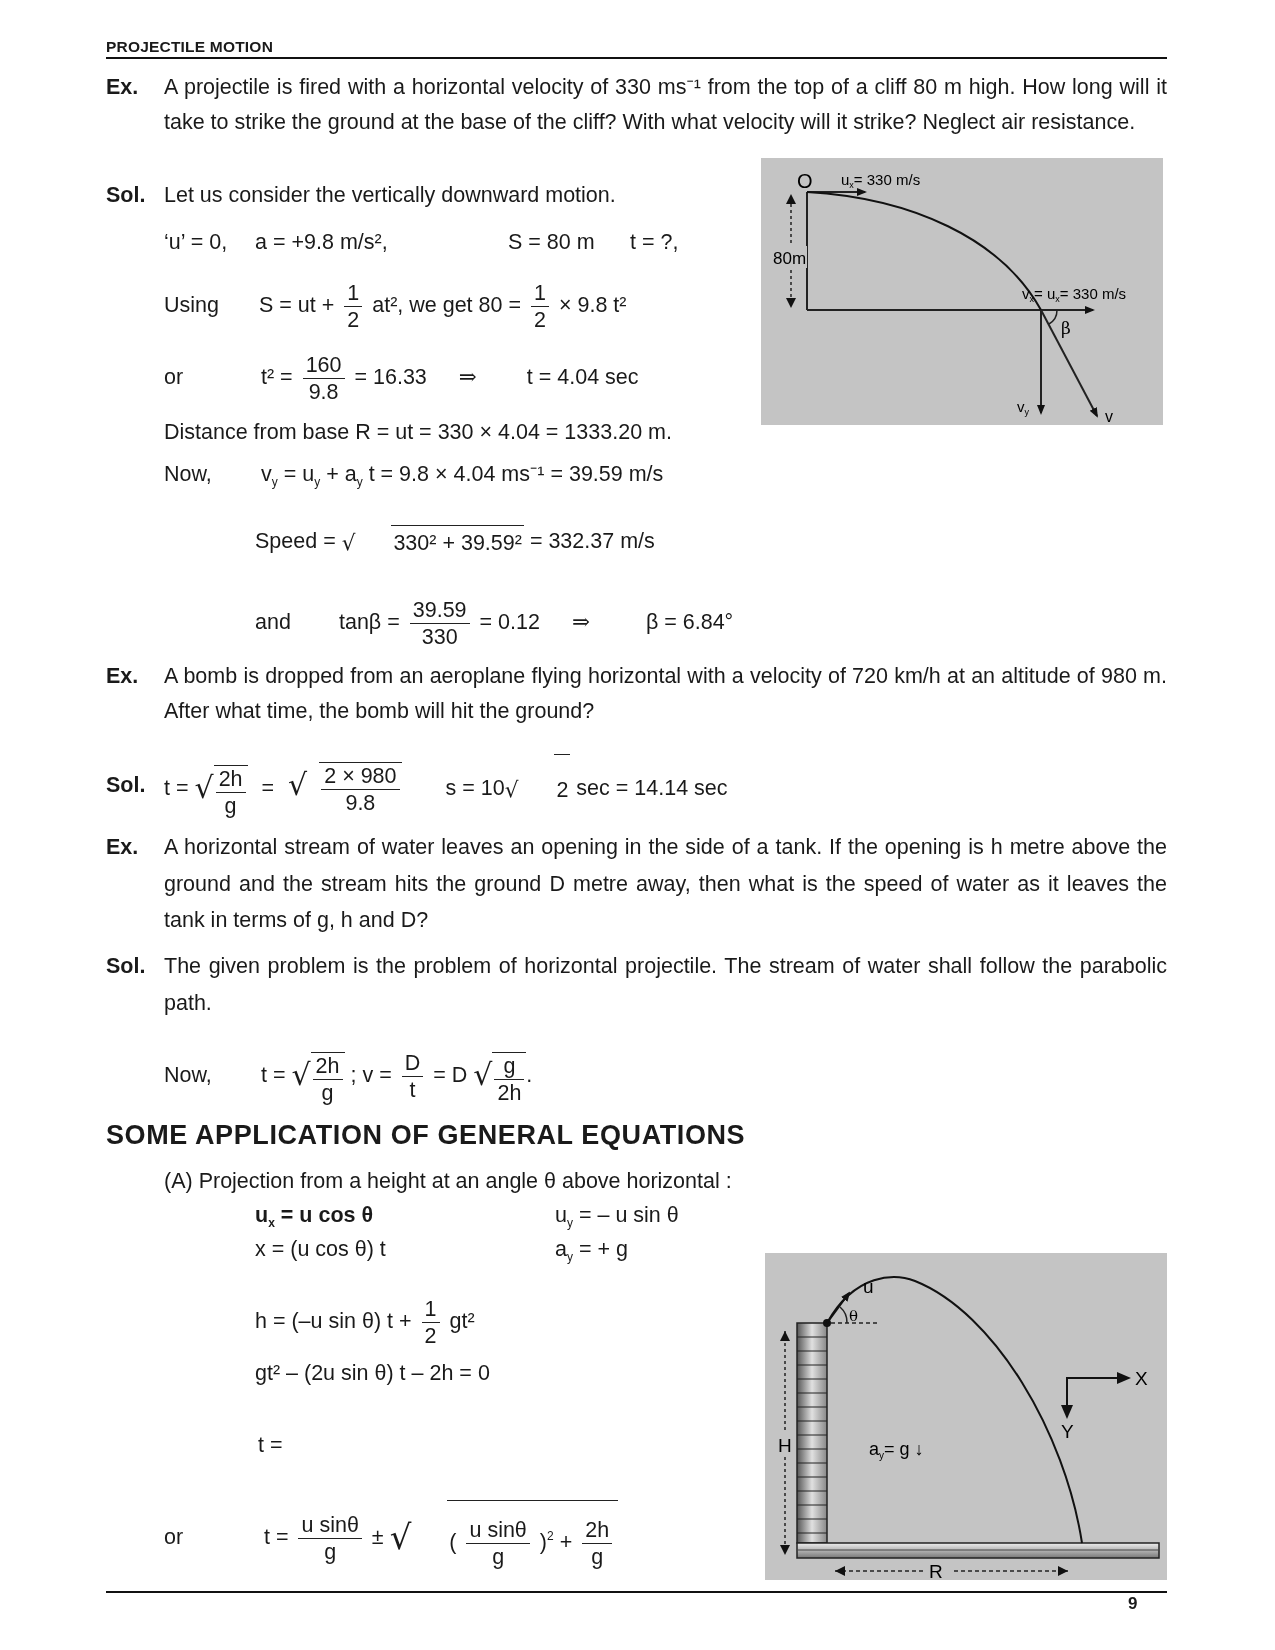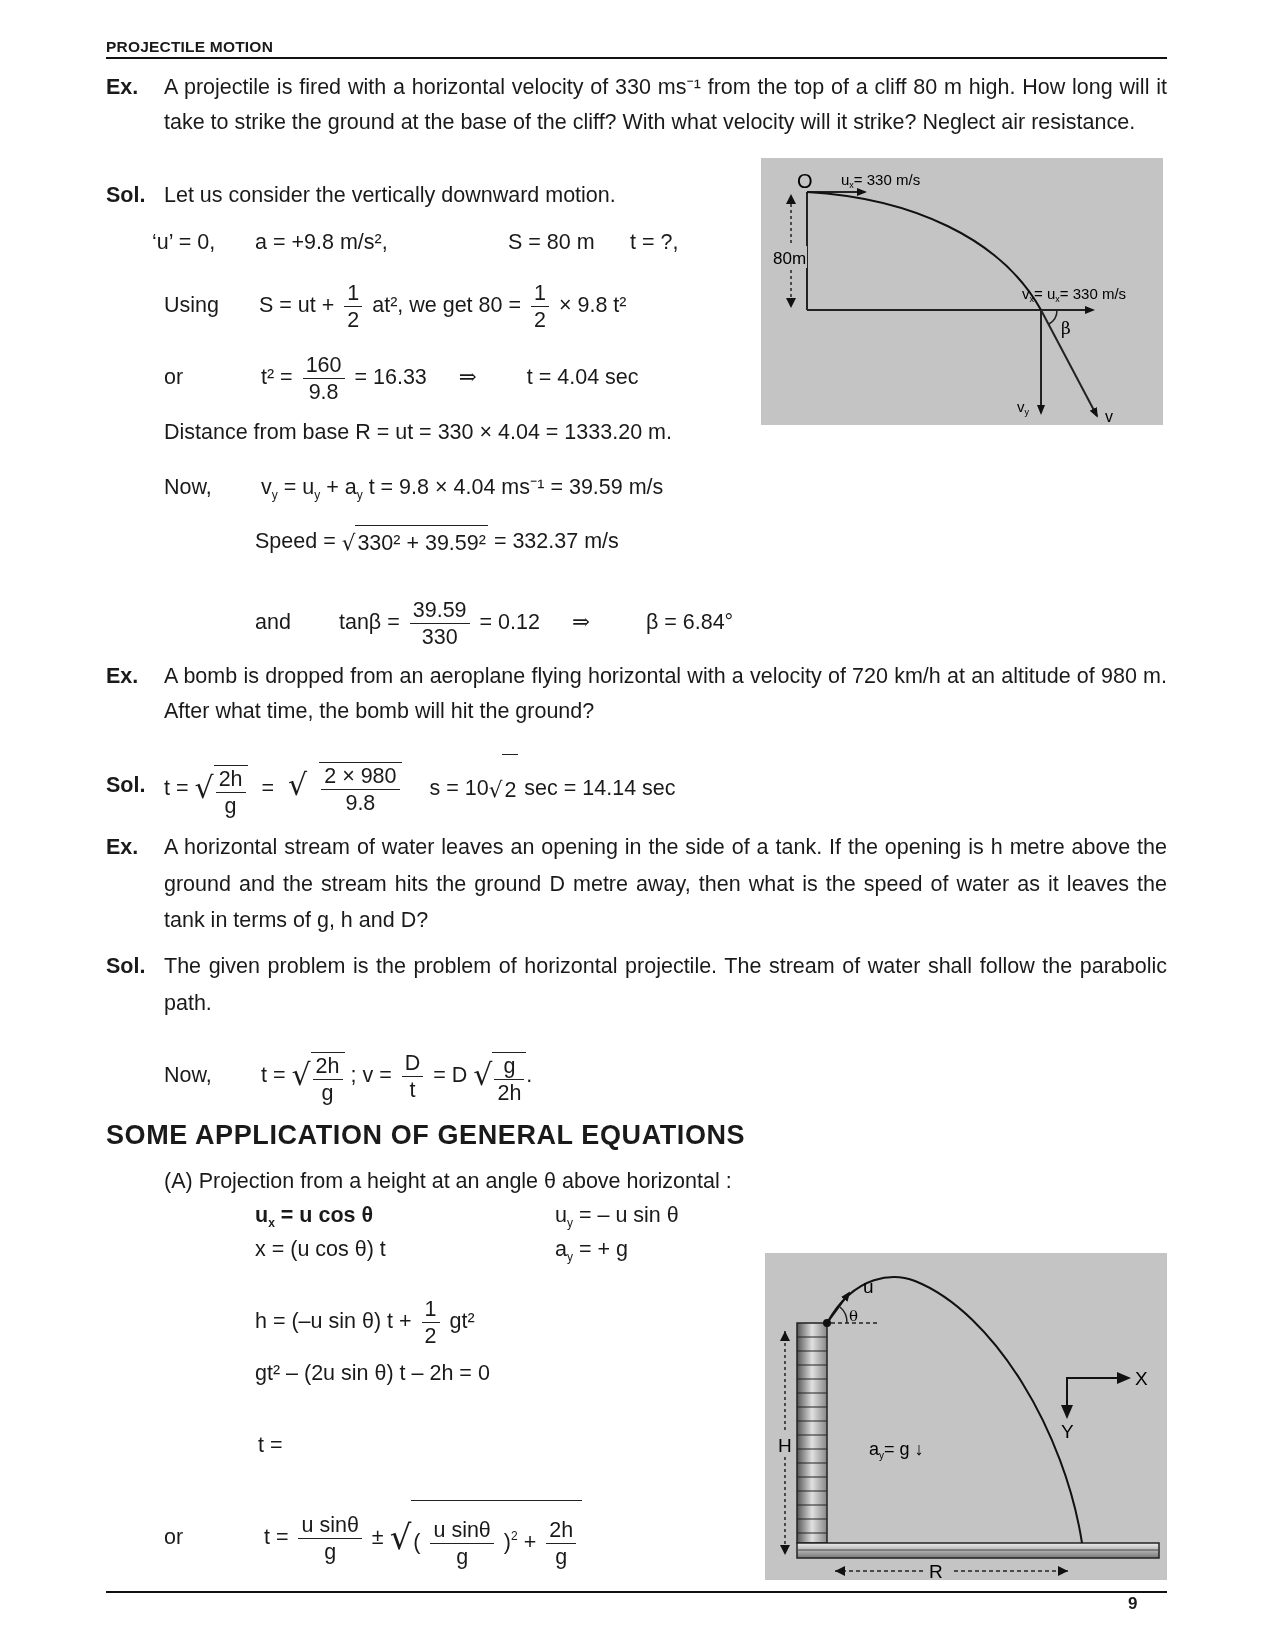--- a/index.html
+++ b/index.html
@@ -12,38 +12,38 @@
   .pgnum { left:1128px; top:1594px; font-size:17px; font-weight:bold; }
   .t { font-size:21.5px; line-height:34px; white-space:nowrap; }
   .lbl { font-weight:bold; font-size:21.5px; }
   .para { font-size:21.5px; line-height:35px; text-align:justify; }
   .frac { display:inline-block; vertical-align:middle; text-align:center; margin:0 4px; }
   .frac > span { display:block; padding:0 3px; line-height:26px; }
   .frac > span.num { border-bottom:1.5px solid #222; }
   sub { font-size:12px; vertical-align:-5px; }
   sup { font-size:12px; vertical-align:9px; }
   .sqrt { display:inline-block; vertical-align:middle; }
-  .rad { display:inline-block; border-top:1.5px solid #222; padding:0 2px; }
+  .rad { display:inline-block; border-top:1.5px solid #222; padding:0 2px;margin-left:36px; }
   .sym { font-family:"DejaVu Serif", serif; }
   .diag { background:#c4c4c4; }
   svg text { font-family:"Liberation Sans", sans-serif; }
 </style>
 </head>
 <body>
 
 <div class="abs hdr">PROJECTILE MOTION</div>
 <div class="abs hdr-rule"></div>
 
 <div class="abs lbl" style="left:106px;top:70px;line-height:35px;">Ex.</div>
 <div class="abs para" style="left:164px;top:70px;width:1003px;">A projectile is fired with a horizontal velocity of 330 ms⁻¹ from the top of a cliff 80 m high. How long will it take to strike the ground at the base of the cliff? With what velocity will it strike? Neglect air resistance.</div>
 
 <div class="abs lbl" style="left:106px;top:178px;line-height:35px;">Sol.</div>
 <div class="abs t" style="left:164px;top:178px;">Let us consider the vertically downward motion.</div>
 
-<div class="abs t" style="left:152px;top:225px;">‘u’ = 0,</div>
+<div class="abs t" style="left:164px;top:225px;">‘u’ = 0,</div>
 <div class="abs t" style="left:255px;top:225px;">a = +9.8 m/s²,</div>
 <div class="abs t" style="left:508px;top:225px;">S = 80 m</div>
 <div class="abs t" style="left:630px;top:225px;">t = ?,</div>
 
 <div class="abs t" style="left:164px;top:280px;">
   <span>Using</span><span style="display:inline-block;width:34px"></span>
   <span>S = ut +</span>
   <span class="frac"><span class="num">1</span><span>2</span></span>
   <span>at², we get 80 =</span>
   <span class="frac"><span class="num">1</span><span>2</span></span>
@@ -54,21 +54,21 @@
   <span style="display:inline-block;width:91px">or</span>
   <span>t² =</span>
   <span class="frac"><span class="num">160</span><span>9.8</span></span>
   <span>= 16.33</span>
   <span style="display:inline-block;width:70px;text-align:center" class="sym">⇒</span>
   <span style="margin-left:18px">t = 4.04 sec</span>
 </div>
 
 <div class="abs t" style="left:164px;top:415px;">Distance from base R = ut = 330 × 4.04 = 1333.20 m.</div>
 
-<div class="abs t" style="left:164px;top:470px;">
+<div class="abs t" style="left:164px;top:457px;">
   <span style="display:inline-block;width:91px">Now,</span>
   <span>v<sub>y</sub> = u<sub>y</sub> + a<sub>y</sub> t <span>= 9.8 × 4.04 ms⁻¹ = 39.59 m/s</span></span>
 </div>
 
 <div class="abs t" style="left:255px;top:524px;">
   <span>Speed =</span>
   <span class="sqrt"><span class="sym">√</span><span class="rad">330² + 39.59²</span></span>
   <span>= 332.37</span>
   <span>m/s</span>
 </div>
@@ -112,21 +112,21 @@
 
 <div class="abs lbl" style="left:106px;top:659px;line-height:35px;">Ex.</div>
 <div class="abs para" style="left:164px;top:659px;width:1003px;">A bomb is dropped from an aeroplane flying horizontal with a velocity of 720 km/h at an altitude of 980 m. After what time, the bomb will hit the ground?</div>
 
 <div class="abs lbl" style="left:106px;top:768px;line-height:34px;">Sol.</div>
 <div class="abs t" style="left:164px;top:750px;line-height:70px;">
   <span>t =</span>
   <span class="sqrt"><span class="sym" style="font-size:30px">√</span><span class="rad frac" style="margin:0"><span class="num">2h</span><span>g</span></span></span>
   <span style="margin:0 8px">=</span>
   <span class="sqrt"><span class="sym" style="font-size:30px">√</span><span class="rad frac" style="margin:12px"><span class="num">2 × 980</span><span>9.8</span></span></span>
-  <span style="margin-left:10px">s = 10</span><span class="sqrt"><span class="sym">√</span><span class="rad">2</span></span>
+  <span style="margin-left:26px">s = 10</span><span class="sqrt"><span class="sym">√</span><span class="rad">2</span></span>
   <span>sec = 14.14 sec</span>
 </div>
 
 <div class="abs lbl" style="left:106px;top:829px;line-height:36px;">Ex.</div>
 <div class="abs para" style="left:164px;top:829px;width:1003px;line-height:36.5px;">A horizontal stream of water leaves an opening in the side of a tank. If the opening is h metre above the ground and the stream hits the ground D metre away, then what is the speed of water as it leaves the tank in terms of g, h and D?</div>
 
 <div class="abs lbl" style="left:106px;top:948px;line-height:37px;">Sol.</div>
 <div class="abs para" style="left:164px;top:948px;width:1003px;line-height:37px;">The given problem is the problem of horizontal projectile. The stream of water shall follow the parabolic path.</div>
 
 <div class="abs t" style="left:164px;top:1040px;line-height:70px;">

